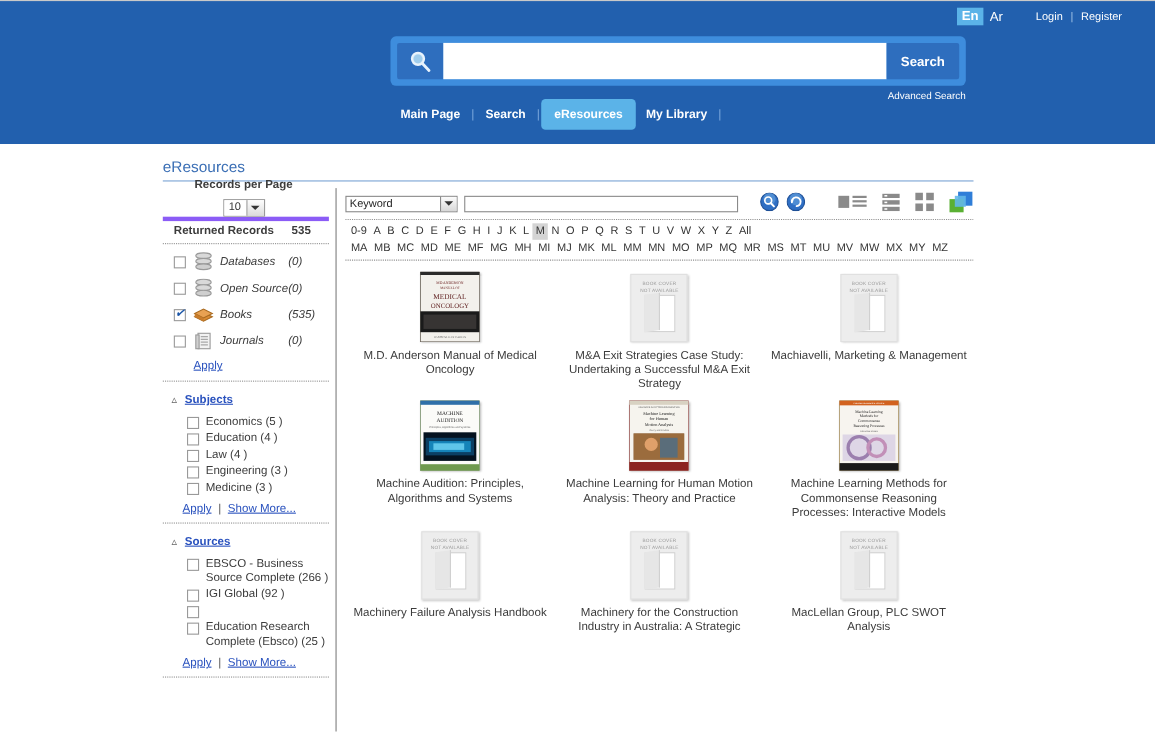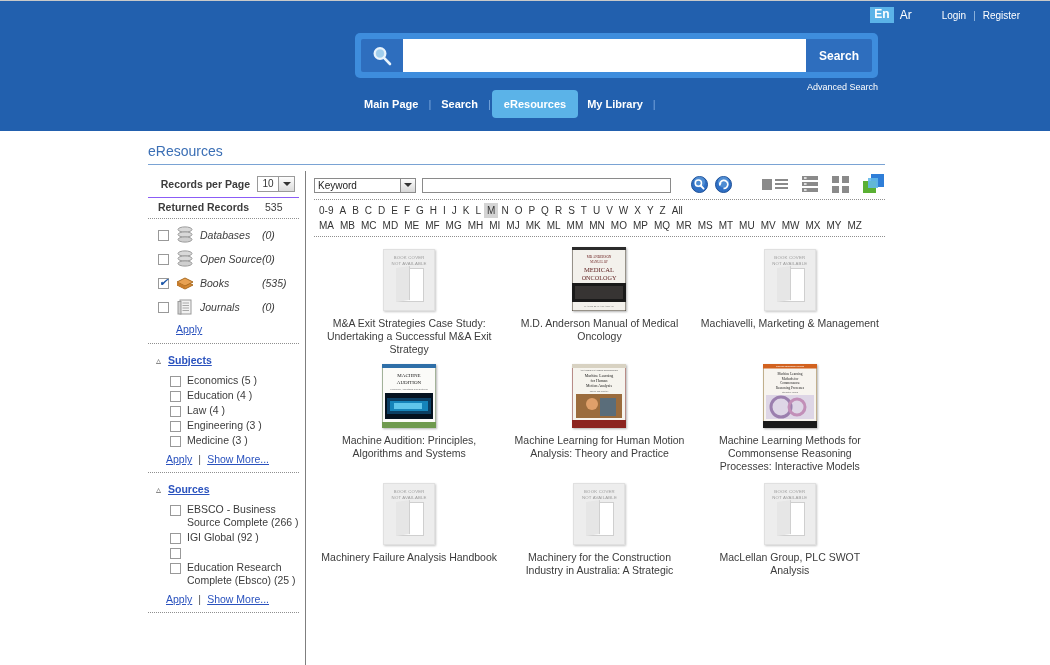--- a/index.html
+++ b/index.html
@@ -95,21 +95,21 @@
   }
 
   
   .sidebar {
     width:158px; flex:0 0 158px;
     border-right:1px solid #7f7f7f;
     padding-right:6px;
   }
   .rpp {
     display:flex; align-items:center; justify-content:flex-end;
-    gap:7px; height:26px; padding-right:4px;
+    gap:7px; height:26px; padding-right:4px;flex-direction:column;
   }
   .rpp-label { font-size:10.5px; font-weight:bold; color:#3c3c3c; }
   .selbox {
     display:flex; align-items:stretch; border:1px solid #9a9a9a;
     background:#fff; height:16px;
   }
   .selbox .val {
     width:20px; text-align:center; font-size:10px; line-height:14px;
     color:#333; background:#fff;
   }
@@ -118,23 +118,23 @@
     background:linear-gradient(#fdfdfd,#dcdcdc);
     display:flex; align-items:center; justify-content:center;
   }
   .caret { width:0;height:0;border-left:4px solid transparent;border-right:4px solid transparent;border-top:4px solid #333; }
 
   .dotline { border-top:1px dotted #8f8f8f; margin:2px 0; }
 
   .returned {
     display:flex; align-items:flex-start; font-size:10.5px;
     font-weight:bold; color:#3c3c3c; padding:3px 2px 3px 10px;
-    border-top:1px solid #8b5cf6;
-  }
-  .returned .cnt { margin-left:16px; font-weight:normal; }
+    border-top:4px solid #8b5cf6;
+  }
+  .returned .cnt { margin-left:16px; font-weight:bold; }
 
   .restype { list-style:none; margin:4px 0 0 0; padding:0; }
   .restype li {
     display:flex; align-items:center; height:24px; padding-left:10px;font-style:italic;
   }
   .cb {
     width:11px; height:11px; border:1px solid #999; background:#fff;
     flex:0 0 11px; margin-right:6px; position:relative;
   }
   .cb.checked::after {
@@ -489,44 +489,44 @@
         </div>
         <div>
           <span>MA</span><span>MB</span><span>MC</span><span>MD</span><span>ME</span><span>MF</span><span>MG</span><span>MH</span><span>MI</span><span>MJ</span><span>MK</span><span>ML</span><span>MM</span><span>MN</span><span>MO</span><span>MP</span><span>MQ</span><span>MR</span><span>MS</span><span>MT</span><span>MU</span><span>MV</span><span>MW</span><span>MX</span><span>MY</span><span>MZ</span>
         </div>
       </div>
 
       <div class="grid">
 
         <div class="card">
           <div class="cover">
-            <div class="ph">
-              <div class="ph-txt"><span>BOOK COVER</span><br><span>NOT AVAILABLE</span></div>
-              <div class="ph-book"></div>
-                <div class="ph-fold"></div>
-            </div>
-          </div>
-          <div class="ctitle">M&amp;A Exit Strategies Case Study: Undertaking a Successful M&amp;A Exit Strategy</div>
-        </div>
-
-        <div class="card">
-          <div class="cover">
             <svg class="realcover" viewBox="0 0 54 64">
               <rect width="54" height="64" fill="#f3f1ec" stroke="#3a3226"></rect>
               <rect x="0" y="0" width="54" height="3" fill="#2b2b2b"></rect>
               <text x="27" y="11" font-size="3.4" fill="#6b2020" text-anchor="middle" font-family="Liberation Serif, serif">MD ANDERSON</text>
               <text x="27" y="16" font-size="3" fill="#6b2020" text-anchor="middle" font-family="Liberation Serif, serif">MANUAL OF</text>
               <text x="27" y="25" font-size="6.6" fill="#5d1d1d" text-anchor="middle" font-family="Liberation Serif, serif">MEDICAL</text>
               <text x="27" y="33" font-size="6.2" fill="#5d1d1d" text-anchor="middle" font-family="Liberation Serif, serif">ONCOLOGY</text>
               <rect x="0" y="36" width="54" height="19" fill="#1a1a1a"></rect>
               <rect x="3" y="39" width="48" height="13" fill="#3d3a38" opacity=".85"></rect>
               <text x="27" y="60" font-size="2.6" fill="#444" text-anchor="middle" font-family="Liberation Serif, serif">HAGOP M. KANTARJIAN</text>
             </svg>
           </div>
           <div class="ctitle">M.D. Anderson Manual of Medical Oncology</div>
+        </div>
+
+        <div class="card">
+          <div class="cover">
+            <div class="ph">
+              <div class="ph-txt"><span>BOOK COVER</span><br><span>NOT AVAILABLE</span></div>
+              <div class="ph-book"></div>
+                <div class="ph-fold"></div>
+            </div>
+          </div>
+          <div class="ctitle">M&amp;A Exit Strategies Case Study: Undertaking a Successful M&amp;A Exit Strategy</div>
         </div>
 
         <div class="card">
           <div class="cover">
             <div class="ph">
               <div class="ph-txt"><span>BOOK COVER</span><br><span>NOT AVAILABLE</span></div>
               <div class="ph-book"></div>
                 <div class="ph-fold"></div>
             </div>
           </div>

